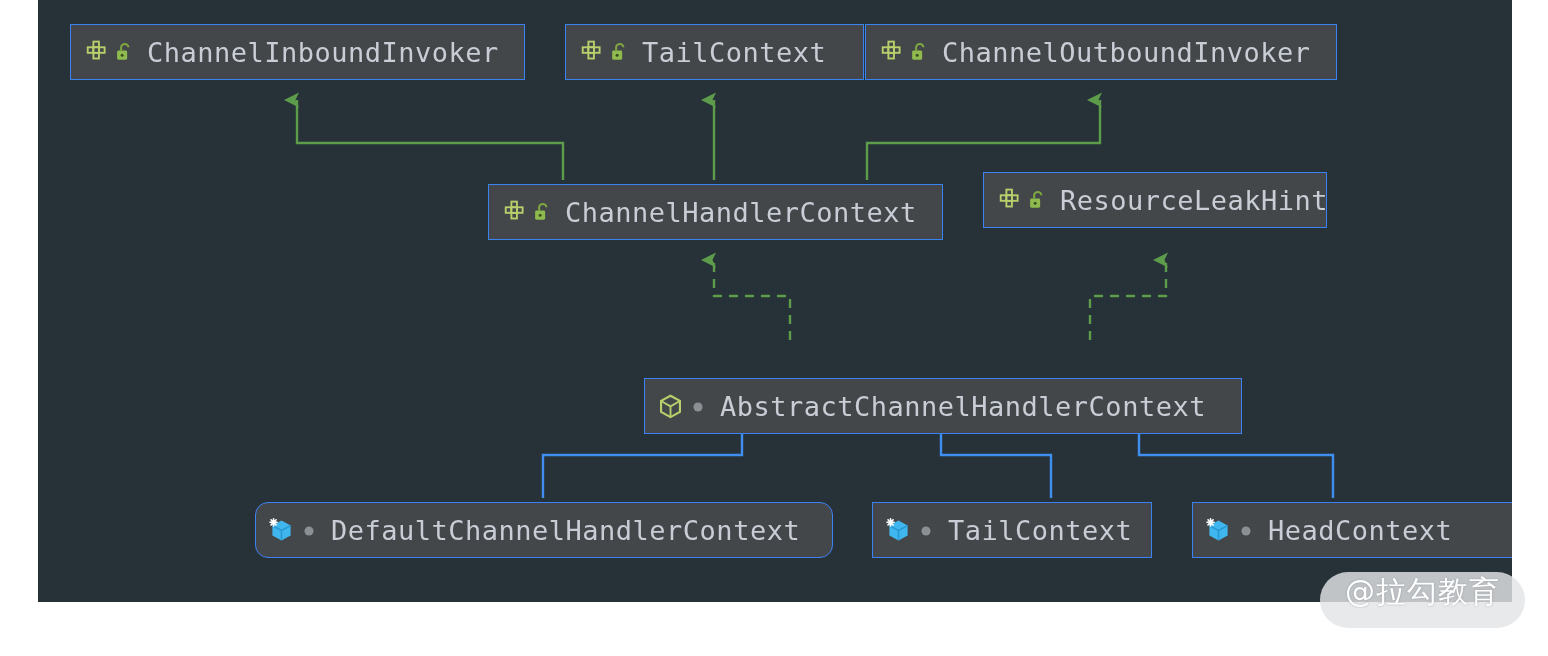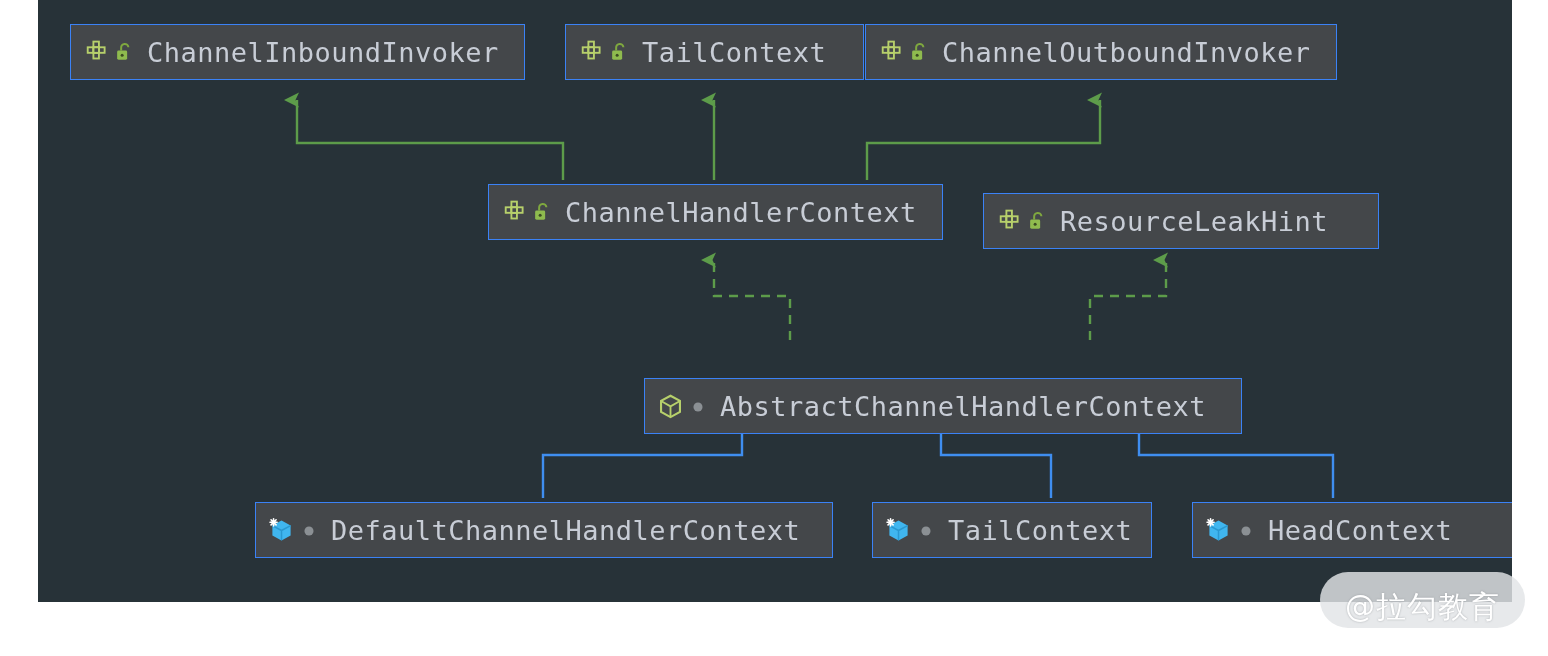--- a/index.html
+++ b/index.html
@@ -16,21 +16,21 @@
   .node .label{color:#c8cdd6;font-size:27px;letter-spacing:0.5px;
         white-space:nowrap;line-height:1;}
   .ic{flex:0 0 auto;display:block;margin-right:6px;}
   .mod{flex:0 0 auto;display:block;margin-right:14px;}
 
   svg.wires{position:absolute;left:0;top:0;width:1474px;height:602px;
             overflow:visible;pointer-events:none;}
 
   #watermark{position:absolute;left:1320px;top:572px;width:205px;height:56px;
              border-radius:28px;background:rgba(226,228,230,0.82);
-             display:flex;align-items:flex-end;justify-content:center;}
+             display:flex;align-items:flex-start;justify-content:center;}
   #watermark span{color:#ffffff;font-size:30px;letter-spacing:1px;
              font-family:"DejaVu Sans","Liberation Sans",sans-serif;
              text-shadow:0 0 2px rgba(120,125,130,0.6);}
 </style>
 </head>
 <body>
 
 <div id="stage">
   <div id="canvas">
 
@@ -126,21 +126,21 @@
         </g>
       </svg>
       <svg class="mod" width="18" height="20" viewBox="0 0 12 14">
         <path d="M4 6 V4.1 A2.4 2.4 0 0 1 9.1 3.7" fill="none" stroke="#7fa83f" stroke-width="1.4"></path>
         <rect x="1.2" y="6" width="7" height="6.4" rx="1" fill="#8fbb4e"></rect>
         <circle cx="4.7" cy="9.2" r="1.05" fill="#3c4c23"></circle>
       </svg>
       <span class="label">ChannelHandlerContext</span>
     </div>
 
-    <div class="node" style="left:945px;top:193px;width:396px;">
+    <div class="node" style="left:945px;top:172px;width:344px;">
       <svg class="ic" width="26" height="26" viewBox="0 0 16 16">
         <g fill="none" stroke="#b7d06b" stroke-width="1.15">
           <rect x="6.4" y="1.6" width="3.4" height="3.4"></rect>
           <rect x="2.9" y="5.1" width="3.4" height="3.4"></rect>
           <rect x="6.4" y="5.1" width="3.4" height="3.4"></rect>
           <rect x="9.9" y="5.1" width="3.4" height="3.4"></rect>
           <rect x="6.4" y="8.6" width="3.4" height="3.4"></rect>
         </g>
       </svg>
       <svg class="mod" width="18" height="20" viewBox="0 0 12 14">
@@ -155,21 +155,21 @@
       <svg class="ic" width="27" height="27" viewBox="0 0 16 16">
         <path d="M8 1.6 L13.6 4.6 L13.6 11.2 L8 14.3 L2.4 11.2 L2.4 4.6 Z" fill="none" stroke="#b7d06b" stroke-width="1.25"></path>
         <path d="M8 7.9 L13.6 4.7 M8 7.9 L2.4 4.7 M8 7.9 L8 14.2" fill="none" stroke="#b7d06b" stroke-width="1.1"></path>
       </svg>
       <svg class="mod" width="16" height="16" viewBox="0 0 12 12">
         <circle cx="6" cy="6.8" r="3.4" fill="#8b9094"></circle>
       </svg>
       <span class="label">AbstractChannelHandlerContext</span>
     </div>
 
-    <div class="node" style="left:217px;top:502px;width:578px;">
+    <div class="node" style="left:217px;top:502px;width:578px;border-radius:13px;">
       <svg class="ic" width="27" height="27" viewBox="0 0 16 16">
         <path d="M8 2.1 L13.4 5.0 L13.4 11.0 L8 13.9 L2.6 11.0 L2.6 5.0 Z" fill="#40b6ef"></path>
         <path d="M8 8.0 L13.4 5.1 M8 8.0 L2.6 5.1 M8 8.0 L8 13.8" fill="none" stroke="#2a98d0" stroke-width="0.9"></path>
         <g stroke="#ffffff" stroke-width="0.95" stroke-linecap="round">
           <path d="M3.3 1.0 L3.3 5.3 M1.2 3.15 L5.4 3.15 M1.8 1.65 L4.8 4.65 M4.8 1.65 L1.8 4.65"></path>
         </g>
       </svg>
       <svg class="mod" width="16" height="16" viewBox="0 0 12 12">
         <circle cx="6" cy="6.8" r="3.4" fill="#8b9094"></circle>
       </svg>

